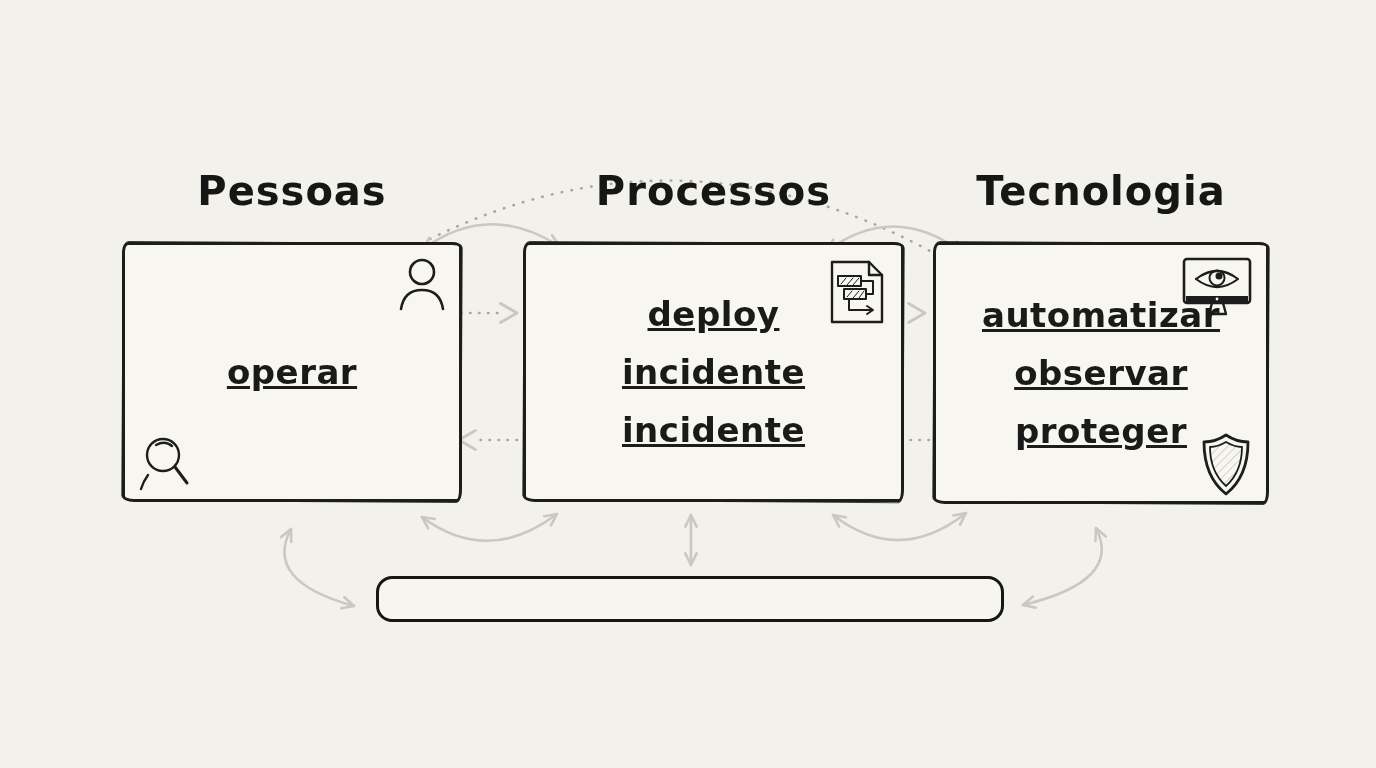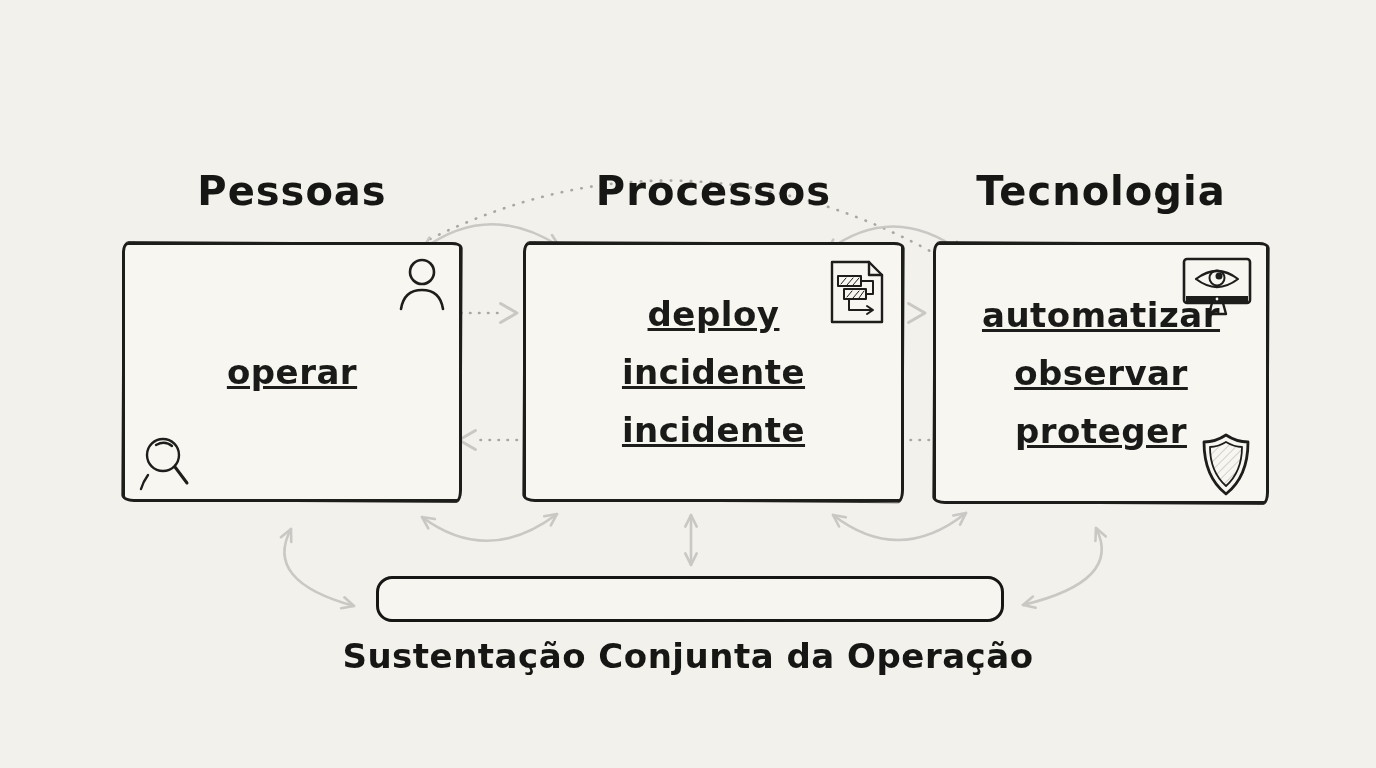--- a/index.html
+++ b/index.html
@@ -150,15 +150,14 @@
       </svg>
       <div class="box-items">
         <div class="box-item">automatizar</div>
         <div class="box-item">observar</div>
         <div class="box-item">proteger</div>
       </div>
     </div>
   </div>
 
   <div class="foundation-bar"></div>
-  <div class="foundation-label">Sustentação Conjunta da Operação</div>
 
 </div>
 
 </body></html>

